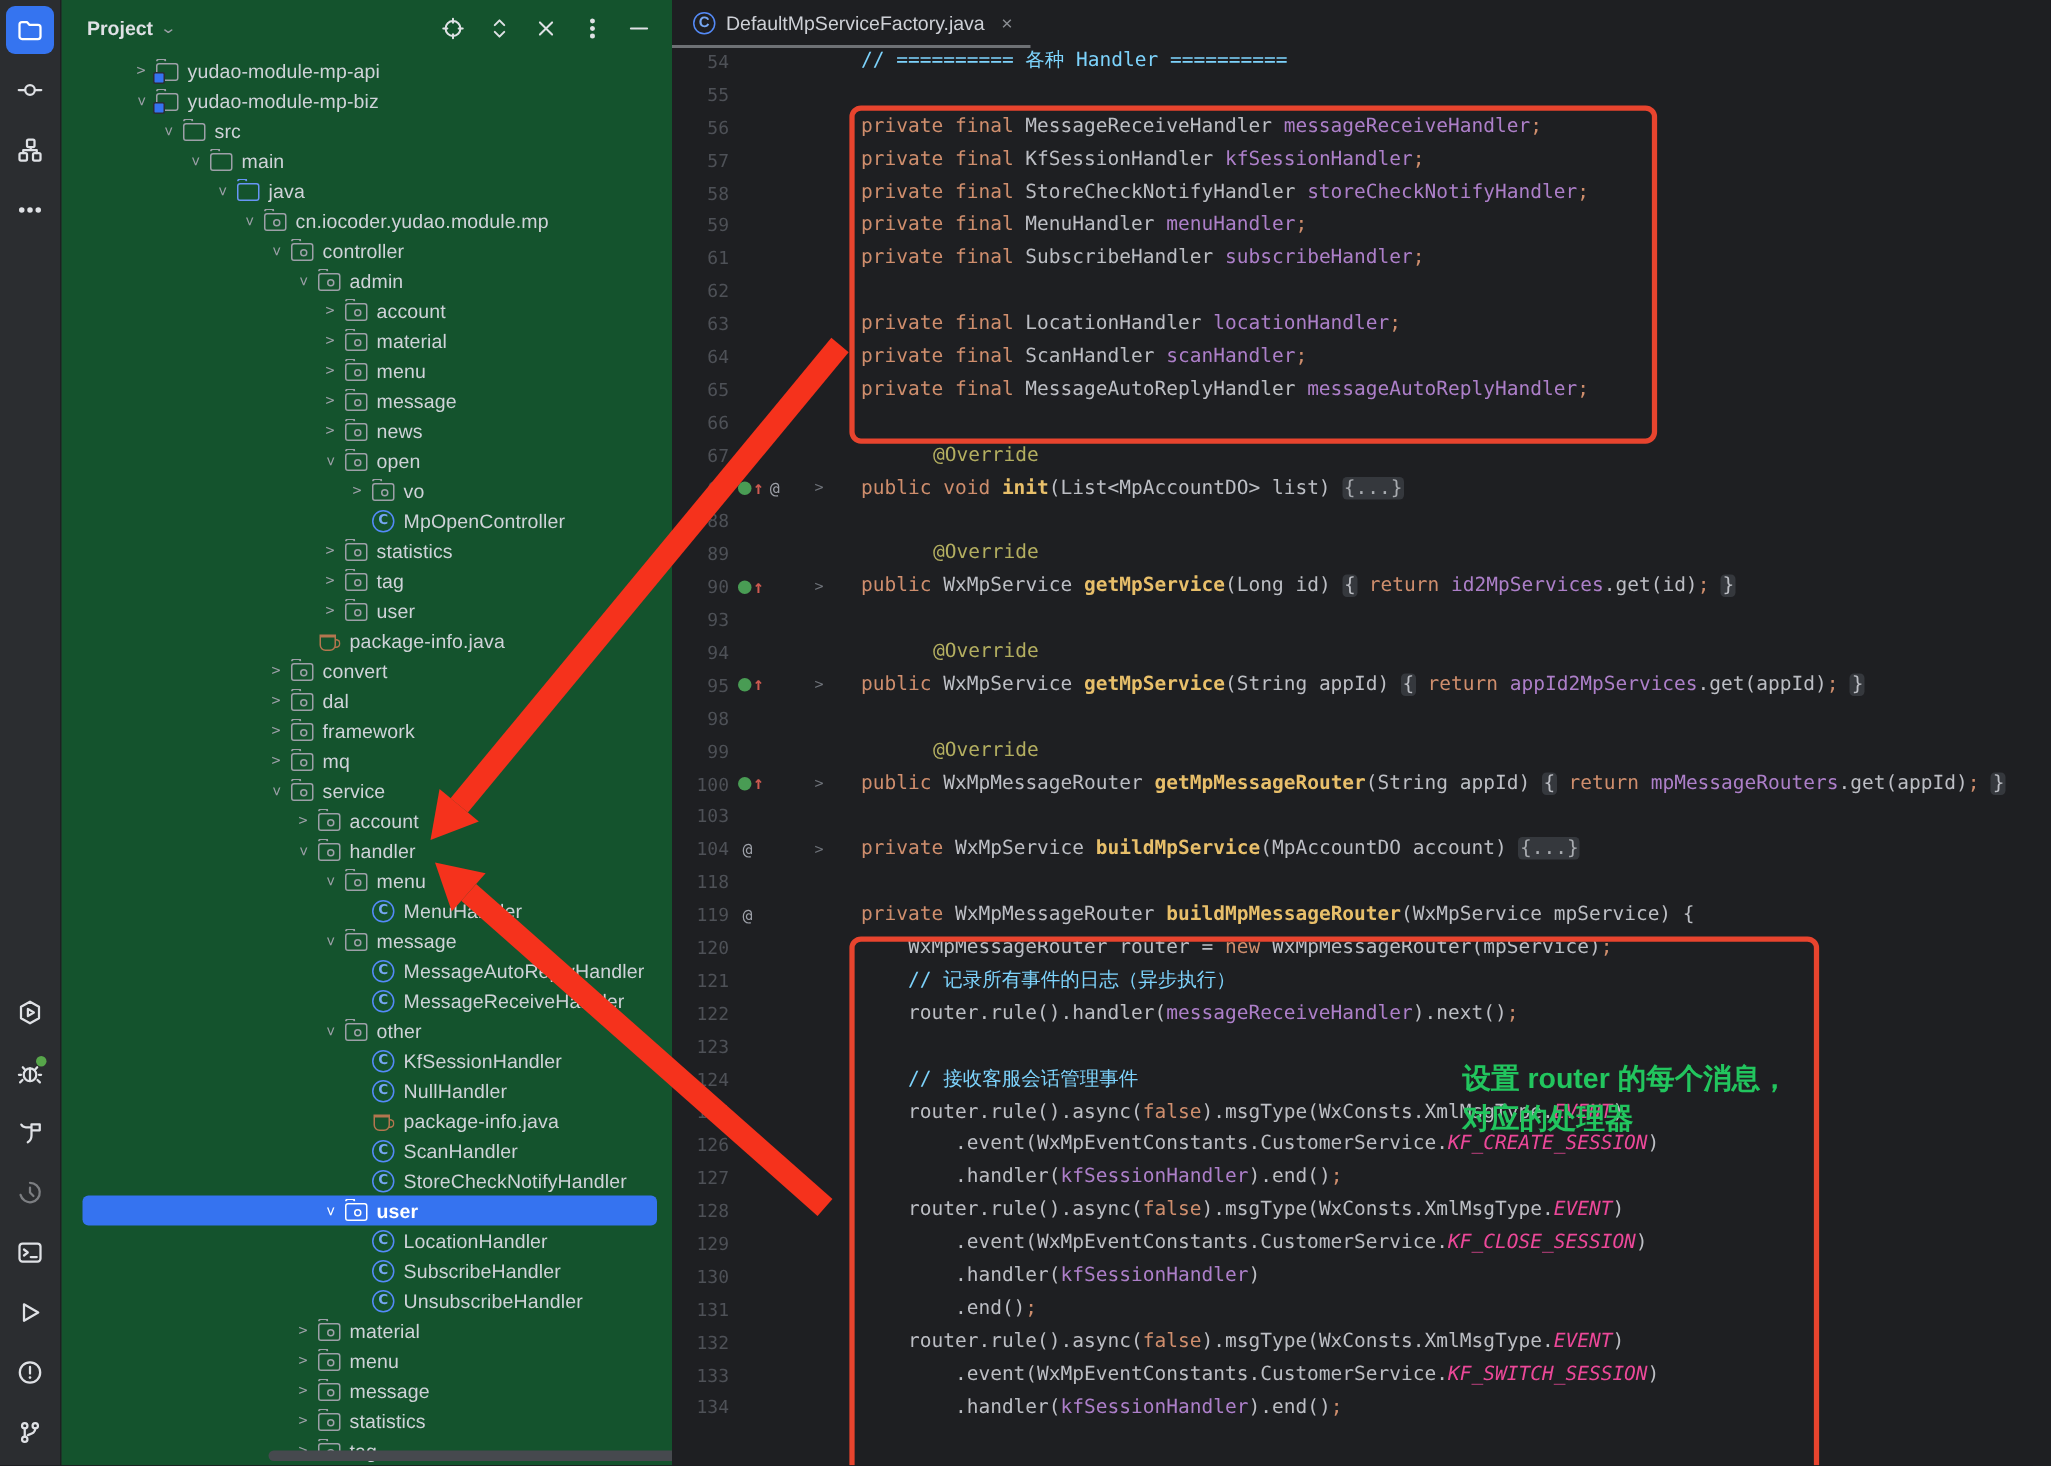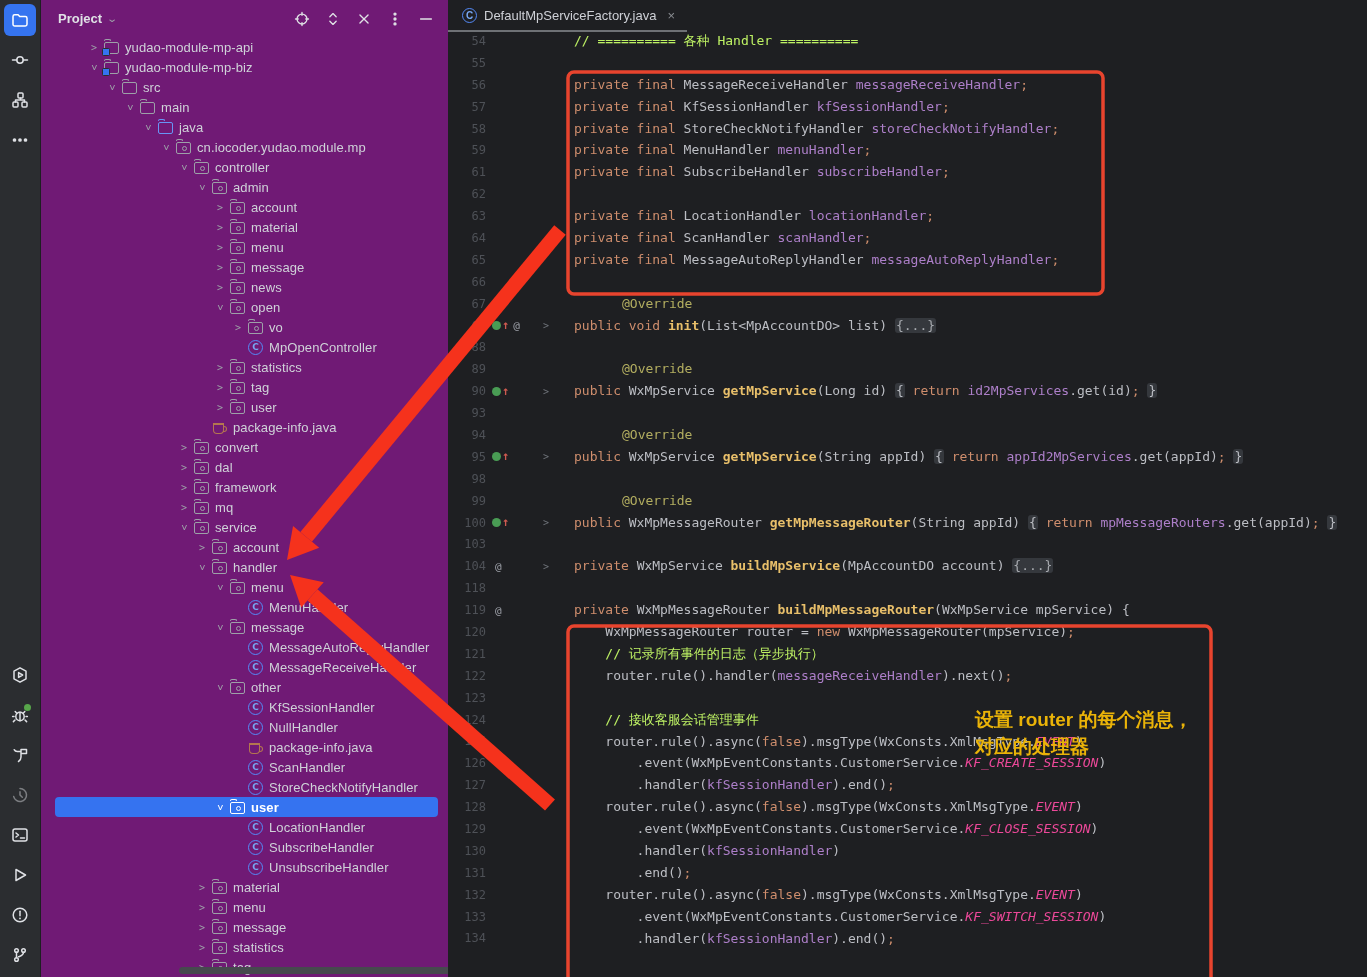--- a/index.html
+++ b/index.html
@@ -8,21 +8,21 @@
   
   #activity-bar{position:absolute;left:0;top:0;width:40px;height:977px;background:#2B2D30;border-right:1px solid #1E1F22;}
   .ab-top{position:absolute;left:0;top:0;width:40px;display:flex;flex-direction:column;align-items:center;}
   .ab-bottom{position:absolute;left:0;top:655px;width:40px;display:flex;flex-direction:column;align-items:center;}
   .ab-btn{width:32px;height:32px;margin:4px 0;display:flex;align-items:center;justify-content:center;border-radius:6px;position:relative;}
   .ab-btn svg{display:block;}
   .ab-btn.active{background:#3574F0;}
   .dimmed{opacity:.45;}
   .green-dot{position:absolute;top:5px;right:5px;width:7px;height:7px;border-radius:50%;background:#57A64A;}
   
-  #project-panel{position:absolute;left:41px;top:0;width:407px;height:977px;background:#701a75;overflow:hidden;}
+  #project-panel{position:absolute;left:41px;top:0;width:407px;height:977px;background:#14532d;overflow:hidden;}
   #panel-header{position:absolute;left:0;top:0;width:100%;height:37px;display:flex;align-items:center;}
   #panel-title{font-size:13px;font-weight:bold;color:#DFE1E5;margin-left:17px;}
   #panel-title-chevron{margin-left:6px;color:#9DA0A8;font-size:10px;transform:scaleX(1.4);}
   #panel-toolbar{position:absolute;right:10px;top:0;height:37px;display:flex;align-items:center;gap:7px;}
   .pt-btn{width:24px;height:24px;display:flex;align-items:center;justify-content:center;border-radius:4px;}
   #tree{position:absolute;left:0;top:37px;width:100%;}
   .tree-row{height:20px;display:flex;align-items:center;font-size:13px;color:#CFD2D8;white-space:nowrap;position:relative;}
   .tree-row .hl{position:absolute;left:14px;right:10px;top:0;bottom:0;background:#3573F0;border-radius:4px;}
   .tree-row>*{position:relative;}
   .chev{width:18px;flex:0 0 18px;text-align:center;color:#9DA0A8;font-size:10px;font-family:"DejaVu Sans Mono",monospace;}
@@ -51,27 +51,27 @@
   #code-area{position:absolute;left:0;top:30px;right:0;bottom:0;font-family:"DejaVu Sans Mono",monospace;font-size:13px;}
   .code-line{height:21.9px;display:flex;align-items:center;white-space:pre;}
   .gutter{width:126px;flex:0 0 126px;display:flex;align-items:center;height:100%;}
   .lnum{width:38px;text-align:right;color:#4E5157;font-size:12px;flex:0 0 38px;}
   .gslot{width:46px;flex:0 0 46px;display:flex;align-items:center;padding-left:6px;gap:1px;}
   .g-ovr{width:9px;height:9px;border-radius:50%;background:#499C54;display:inline-block;}
   .g-up{color:#CE5A50;font-weight:bold;font-size:12px;line-height:9px;}
   .g-at{color:#9DA0A8;font-size:11px;margin-left:3px;}
   .g-fold{width:16px;flex:0 0 16px;color:#6F737A;font-size:10px;text-align:center;}
   .ct{line-height:21.9px;}
-  .c{color:#bef264;} .k{color:#CF8E6D;} .p{color:#BCBEC4;} .s{color:#CF8E6D;}
+  .c{color:#7dd3fc;} .k{color:#CF8E6D;} .p{color:#BCBEC4;} .s{color:#CF8E6D;}
   .m{color:#E8BF6A;font-weight:bold;} .f{color:#AD7FC9;} .q{color:#ec4899;font-style:italic;}
   .a{color:#B3AE60;margin-left:48px;} .b,.d{background:#35383D;border-radius:3px;color:#BCBEC4;padding:0 1px;}
   .d{color:#A8ABB0;}
   
   #overlay{position:absolute;left:0;top:0;width:1367px;height:977px;pointer-events:none;}
-  #note{position:absolute;left:975px;top:706px;color:#eab308;font-size:19px;font-weight:bold;line-height:27px;pointer-events:none;}
+  #note{position:absolute;left:975px;top:706px;color:#22c55e;font-size:19px;font-weight:bold;line-height:27px;pointer-events:none;}
   #tree-hscroll{position:absolute;left:138px;top:967px;width:272px;height:7px;border-radius:4px;background:#46494E;}
 </style>
 </head>
 <body>
 
 <div id="stage">
 
   <div id="activity-bar">
     <div class="ab-top" id="ab-top">
         <div class="ab-btn active">

